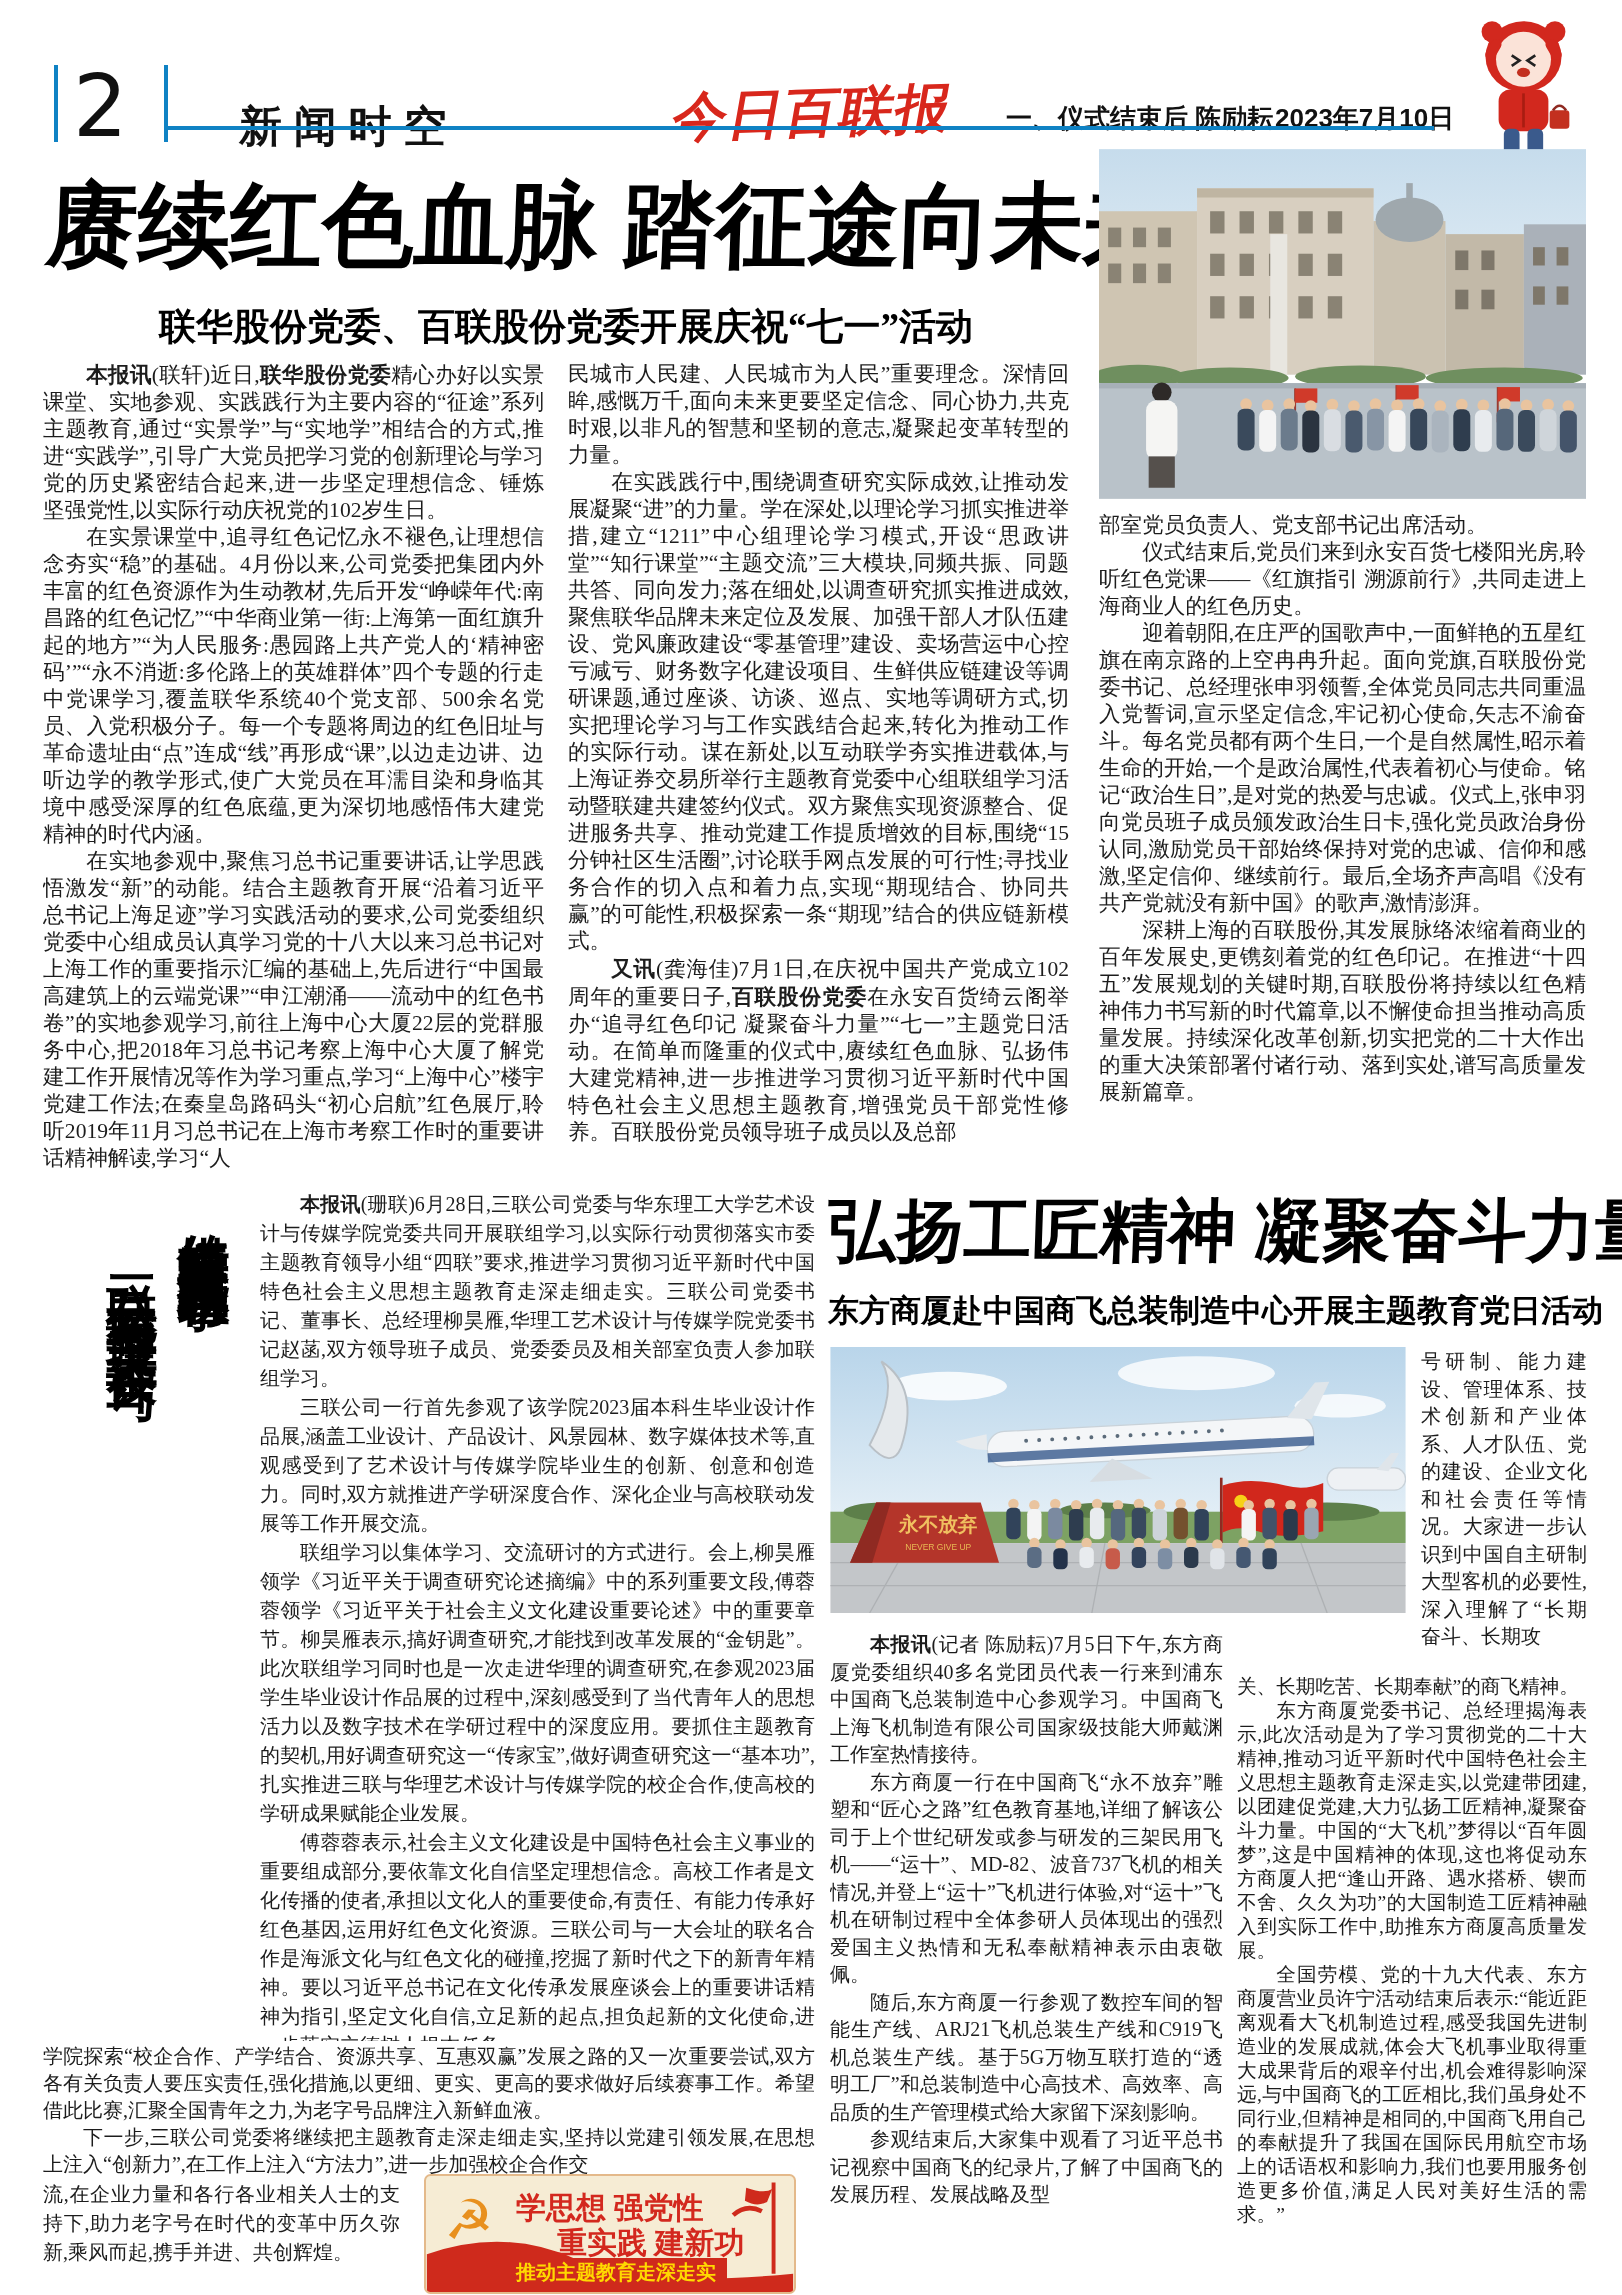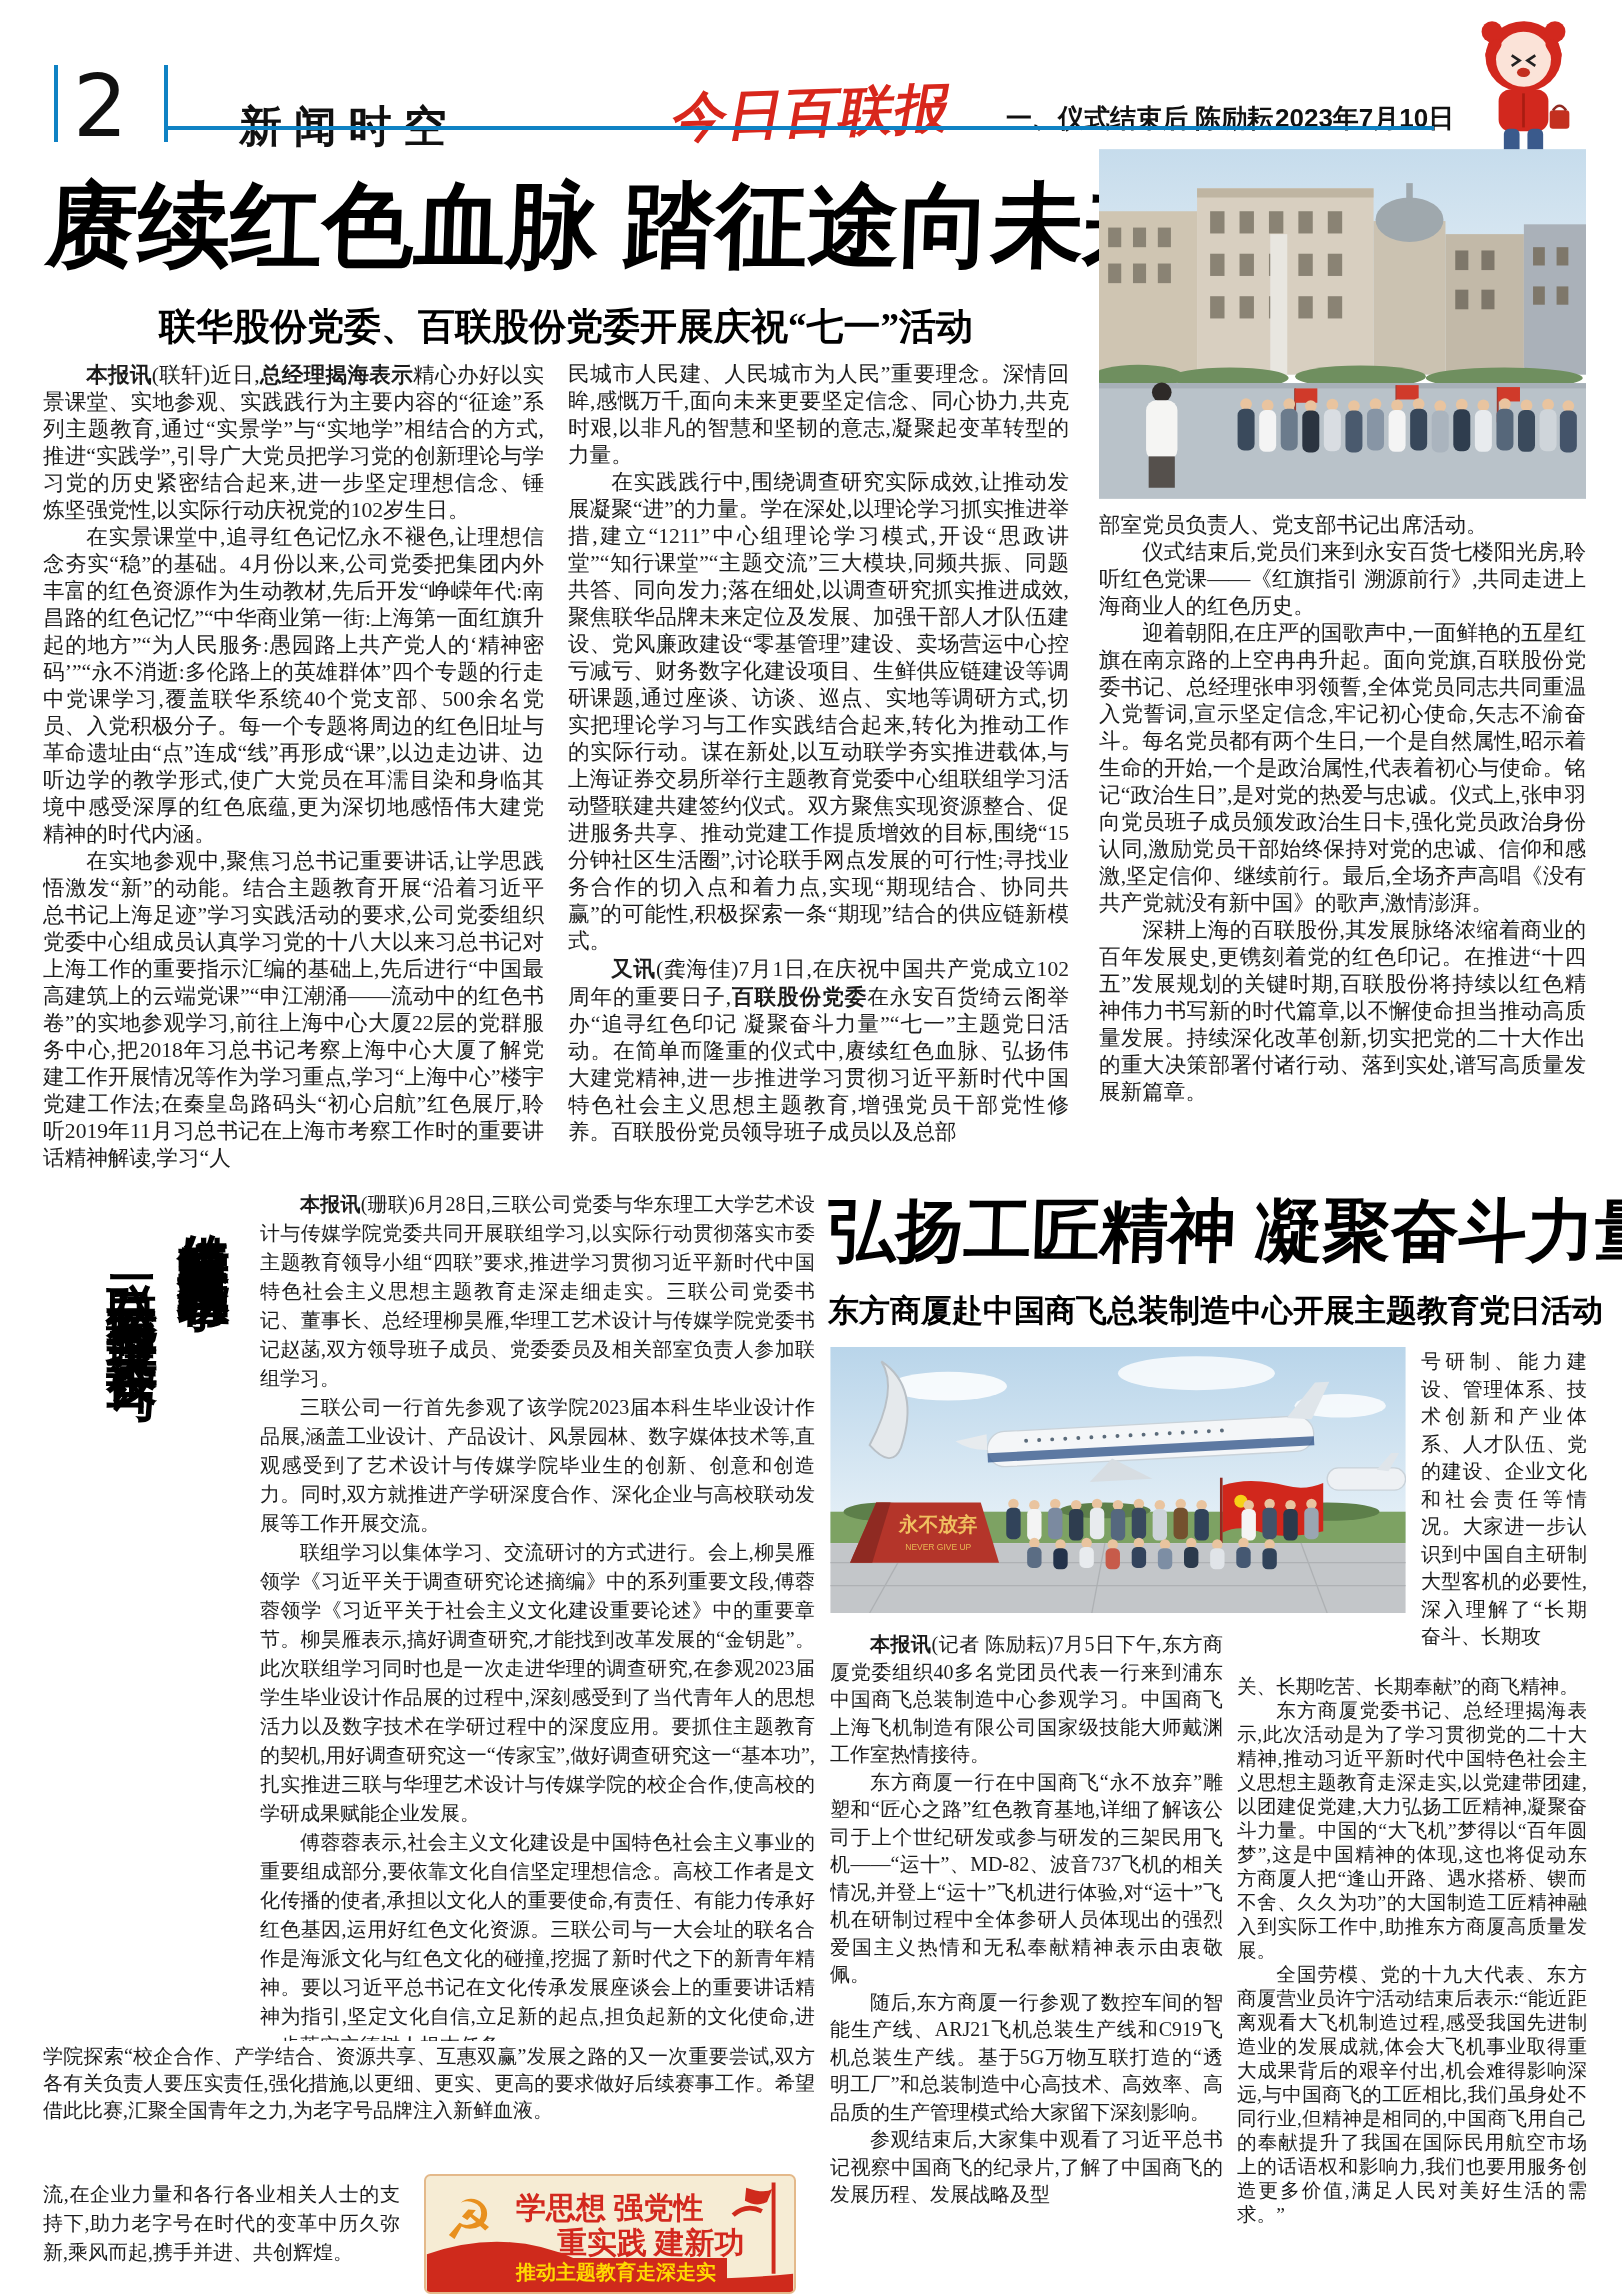--- a/index.html
+++ b/index.html
@@ -159,21 +159,21 @@
     <use href="#prsn" x="621" y="390" style="color:#56677a"></use>
       <use href="#prsn" x="654" y="392" style="color:#3a4a5c"></use>
     <use href="#prsn" x="687" y="391" style="color:#cfd5da"></use>
       <use href="#prsn" x="718" y="393" style="color:#44546a"></use>
     <circle cx="96" cy="372" r="15" fill="#2e2a28"></circle>
     <rect x="72" y="384" width="48" height="92" rx="16" fill="#f5f5f3"></rect>
     <rect x="76" y="470" width="40" height="48" fill="#55504c"></rect>
   </svg>
 
   <div class="abs body-text fs-a1" style="left:43px;top:361px;width:501px;height:815px;">
-      <p><span class="b">本报讯</span><span>(联轩)近日,</span><span class="b">总经理揭海表示</span><span>精心办好以实景课堂、实地参观、实践践行为主要内容的“征途”系列主题教育,通过“实景学”与“实地学”相结合的方式,推进“实践学”,引导广大党员把学习党的创新理论与学习党的历史紧密结合起来,进一步坚定理想信念、锤炼坚强党性,以实际行动庆祝党的102岁生日。</span></p>
+      <p><span class="b">本报讯</span><span>(联轩)近日,</span><span class="b">联华股份党委</span><span>精心办好以实景课堂、实地参观、实践践行为主要内容的“征途”系列主题教育,通过“实景学”与“实地学”相结合的方式,推进“实践学”,引导广大党员把学习党的创新理论与学习党的历史紧密结合起来,进一步坚定理想信念、锤炼坚强党性,以实际行动庆祝党的102岁生日。</span></p>
       <p><span>在实景课堂中,追寻红色记忆永不褪色,让理想信念夯实“稳”的基础。4月份以来,公司党委把集团内外丰富的红色资源作为生动教材,先后开发“峥嵘年代:南昌路的红色记忆”“中华商业第一街:上海第一面红旗升起的地方”“为人民服务:愚园路上共产党人的‘精神密码’”“永不消逝:多伦路上的英雄群体”四个专题的行走中党课学习,覆盖联华系统40个党支部、500余名党员、入党积极分子。每一个专题将周边的红色旧址与革命遗址由“点”连成“线”再形成“课”,以边走边讲、边听边学的教学形式,使广大党员在耳濡目染和身临其境中感受深厚的红色底蕴,更为深切地感悟伟大建党精神的时代内涵。</span></p>
       <p><span>在实地参观中,聚焦习总书记重要讲话,让学思践悟激发“新”的动能。结合主题教育开展“沿着习近平总书记上海足迹”学习实践活动的要求,公司党委组织党委中心组成员认真学习党的十八大以来习总书记对上海工作的重要指示汇编的基础上,先后进行“中国最高建筑上的云端党课”“申江潮涌——流动中的红色书卷”的实地参观学习,前往上海中心大厦22层的党群服务中心,把2018年习总书记考察上海中心大厦了解党建工作开展情况等作为学习重点,学习“上海中心”楼宇党建工作法;在秦皇岛路码头“初心启航”红色展厅,聆听2019年11月习总书记在上海市考察工作时的重要讲话精神解读,学习“人</span></p>
     </div>
   <div class="abs body-text fs-a1" style="left:568px;top:361px;width:501px;height:815px;">
       <p class="cont"><span>民城市人民建、人民城市为人民”重要理念。深情回眸,感慨万千,面向未来更要坚定信念、同心协力,共克时艰,以非凡的智慧和坚韧的意志,凝聚起变革转型的力量。</span></p>
       <p><span>在实践践行中,围绕调查研究实际成效,让推动发展凝聚“进”的力量。学在深处,以理论学习抓实推进举措,建立“1211”中心组理论学习模式,开设“思政讲堂”“知行课堂”“主题交流”三大模块,同频共振、同题共答、同向发力;落在细处,以调查研究抓实推进成效,聚焦联华品牌未来定位及发展、加强干部人才队伍建设、党风廉政建设“零基管理”建设、卖场营运中心控亏减亏、财务数字化建设项目、生鲜供应链建设等调研课题,通过座谈、访谈、巡点、实地等调研方式,切实把理论学习与工作实践结合起来,转化为推动工作的实际行动。谋在新处,以互动联学夯实推进载体,与上海证券交易所举行主题教育党委中心组联组学习活动暨联建共建签约仪式。双方聚焦实现资源整合、促进服务共享、推动党建工作提质增效的目标,围绕“15分钟社区生活圈”,讨论联手网点发展的可行性;寻找业务合作的切入点和着力点,实现“期现结合、协同共赢”的可能性,积极探索一条“期现”结合的供应链新模式。</span></p>
       <p><span class="b">又讯</span><span>(龚海佳)7月1日,在庆祝中国共产党成立102周年的重要日子,</span><span class="b">百联股份党委</span><span>在永安百货绮云阁举办“追寻红色印记  凝聚奋斗力量”“七一”主题党日活动。在简单而隆重的仪式中,赓续红色血脉、弘扬伟大建党精神,进一步推进学习贯彻习近平新时代中国特色社会主义思想主题教育,增强党员干部党性修养。百联股份党员领导班子成员以及总部</span></p>
     </div>
   <div class="abs body-text fs-a1" style="left:1099px;top:512px;width:487px;height:664px;">
       <p class="cont"><span>部室党员负责人、党支部书记出席活动。</span></p>
@@ -186,20 +186,21 @@
   <div class="abs vert" style="left:169px;top:1192px;height:798px;font-size:52px;letter-spacing:3.9px;">传媒学院开展主题教育联组学习</div>
 
   <div class="abs body-text fs-a3" style="left:260px;top:1190px;width:555px;height:851px;">
       <p><span class="b">本报讯</span><span>(珊联)6月28日,三联公司党委与华东理工大学艺术设计与传媒学院党委共同开展联组学习,以实际行动贯彻落实市委主题教育领导小组“四联”要求,推进学习贯彻习近平新时代中国特色社会主义思想主题教育走深走细走实。三联公司党委书记、董事长、总经理柳昊雁,华理工艺术设计与传媒学院党委书记赵菡,双方领导班子成员、党委委员及相关部室负责人参加联组学习。</span></p>
       <p><span>三联公司一行首先参观了该学院2023届本科生毕业设计作品展,涵盖工业设计、产品设计、风景园林、数字媒体技术等,直观感受到了艺术设计与传媒学院毕业生的创新、创意和创造力。同时,双方就推进产学研深度合作、深化企业与高校联动发展等工作开展交流。</span></p>
       <p><span>联组学习以集体学习、交流研讨的方式进行。会上,柳昊雁领学《习近平关于调查研究论述摘编》中的系列重要文段,傅蓉蓉领学《习近平关于社会主义文化建设重要论述》中的重要章节。柳昊雁表示,搞好调查研究,才能找到改革发展的“金钥匙”。此次联组学习同时也是一次走进华理的调查研究,在参观2023届学生毕业设计作品展的过程中,深刻感受到了当代青年人的思想活力以及数字技术在学研过程中的深度应用。要抓住主题教育的契机,用好调查研究这一“传家宝”,做好调查研究这一“基本功”,扎实推进三联与华理艺术设计与传媒学院的校企合作,使高校的学研成果赋能企业发展。</span></p>
       <p><span>傅蓉蓉表示,社会主义文化建设是中国特色社会主义事业的重要组成部分,要依靠文化自信坚定理想信念。高校工作者是文化传播的使者,承担以文化人的重要使命,有责任、有能力传承好红色基因,运用好红色文化资源。三联公司与一大会址的联名合作是海派文化与红色文化的碰撞,挖掘了新时代之下的新青年精神。要以习近平总书记在文化传承发展座谈会上的重要讲话精神为指引,坚定文化自信,立足新的起点,担负起新的文化使命,进一步落实立德树人根本任务。</span></p>
     </div>
   <div class="abs body-text fs-a3w" style="left:43px;top:2043px;width:772px;height:135px;">
       <p class="cont"><span>学院探索“校企合作、产学结合、资源共享、互惠双赢”发展之路的又一次重要尝试,双方各有关负责人要压实责任,强化措施,以更细、更实、更高的要求做好后续赛事工作。希望借此比赛,汇聚全国青年之力,为老字号品牌注入新鲜血液。</span></p>
+      <p><span>下一步,三联公司党委将继续把主题教育走深走细走实,坚持以党建引领发展,在思想上注入“创新力”,在工作上注入“方法力”,进一步加强校企合作交</span></p>
     </div>
   <div class="abs body-text fs-a3" style="left:43px;top:2180px;width:357px;height:115px;">
       <p class="cont"><span>流,在企业力量和各行各业相关人士的支持下,助力老字号在时代的变革中历久弥新,乘风而起,携手并进、共创辉煌。</span></p>
     </div>
 
   <div class="abs banner" style="left:424px;top:2174px;width:368px;height:116px;">
     <svg class="abs" style="left:0;top:0;" width="368" height="116" viewBox="0 0 562 178">
       <path d="M0 120 Q120 78 230 128 Q330 172 562 150 L562 178 L0 178 Z" fill="#cf2a1c"></path>
       <path d="M490 18 q28 10 40 2 l-8 20 q-16 8 -34 -2 Z" fill="#cf2a1c"></path>
       <line x1="532" y1="10" x2="532" y2="150" stroke="#cf2a1c" stroke-width="6"></line>

